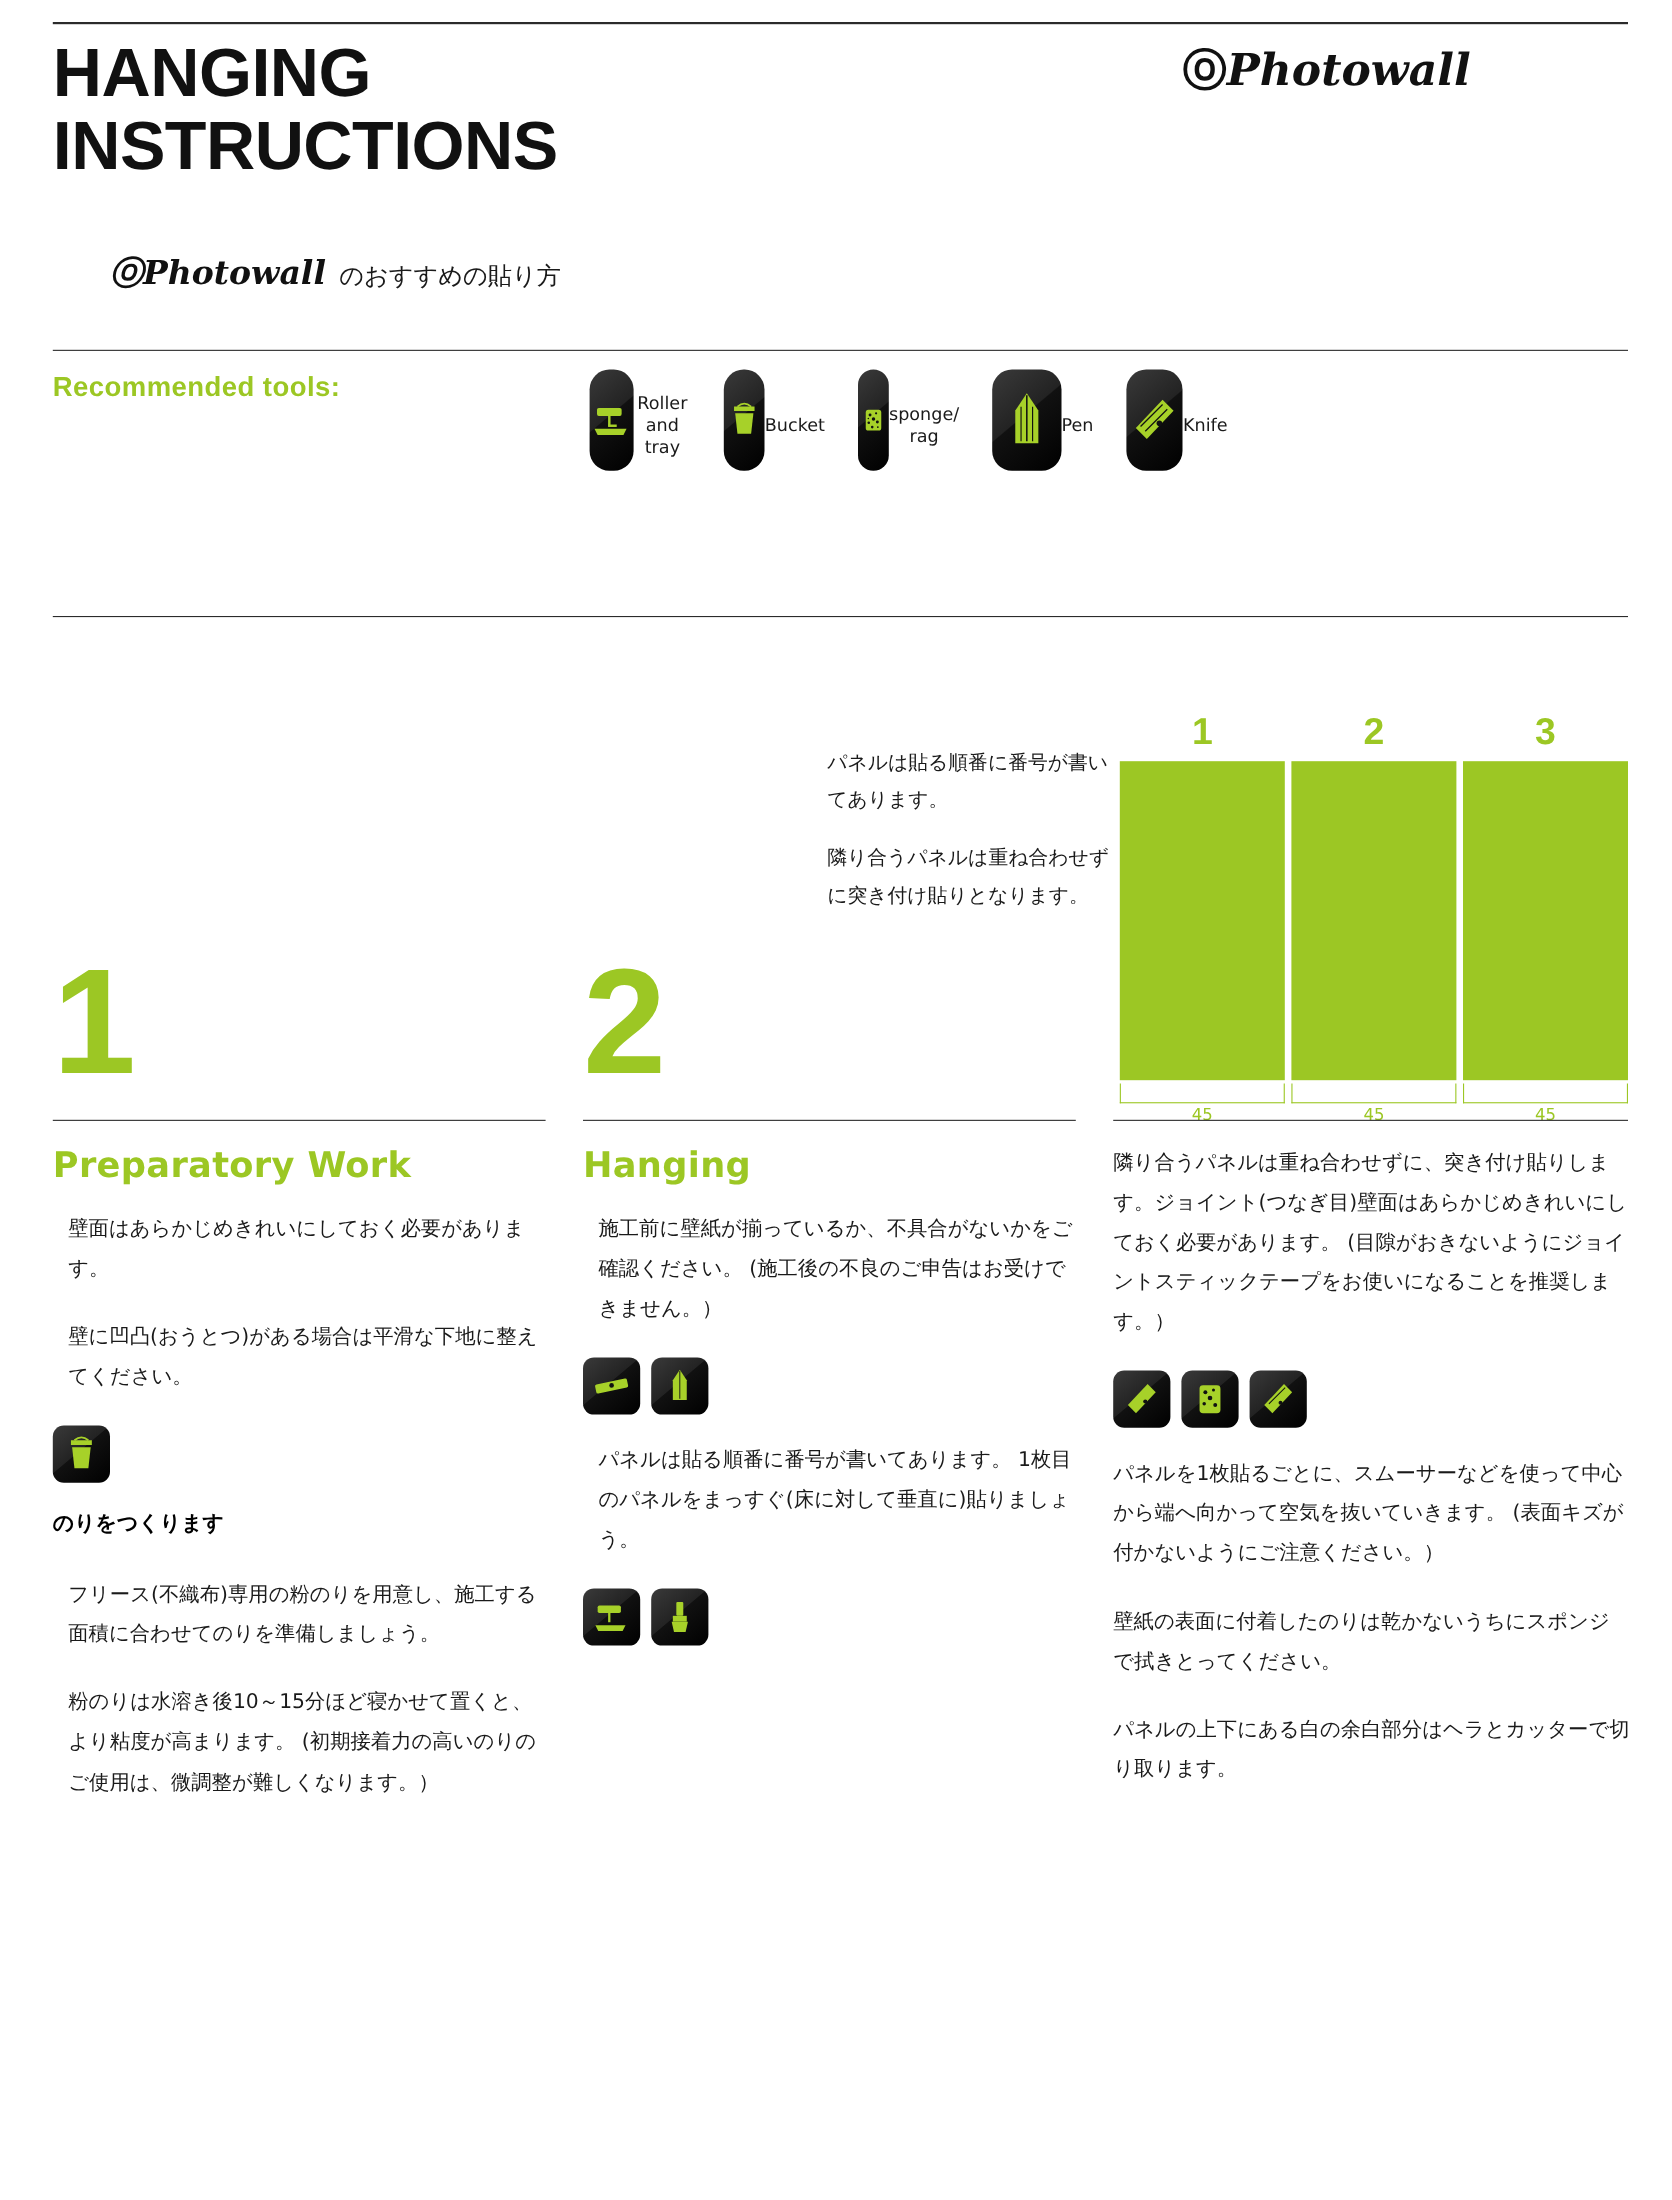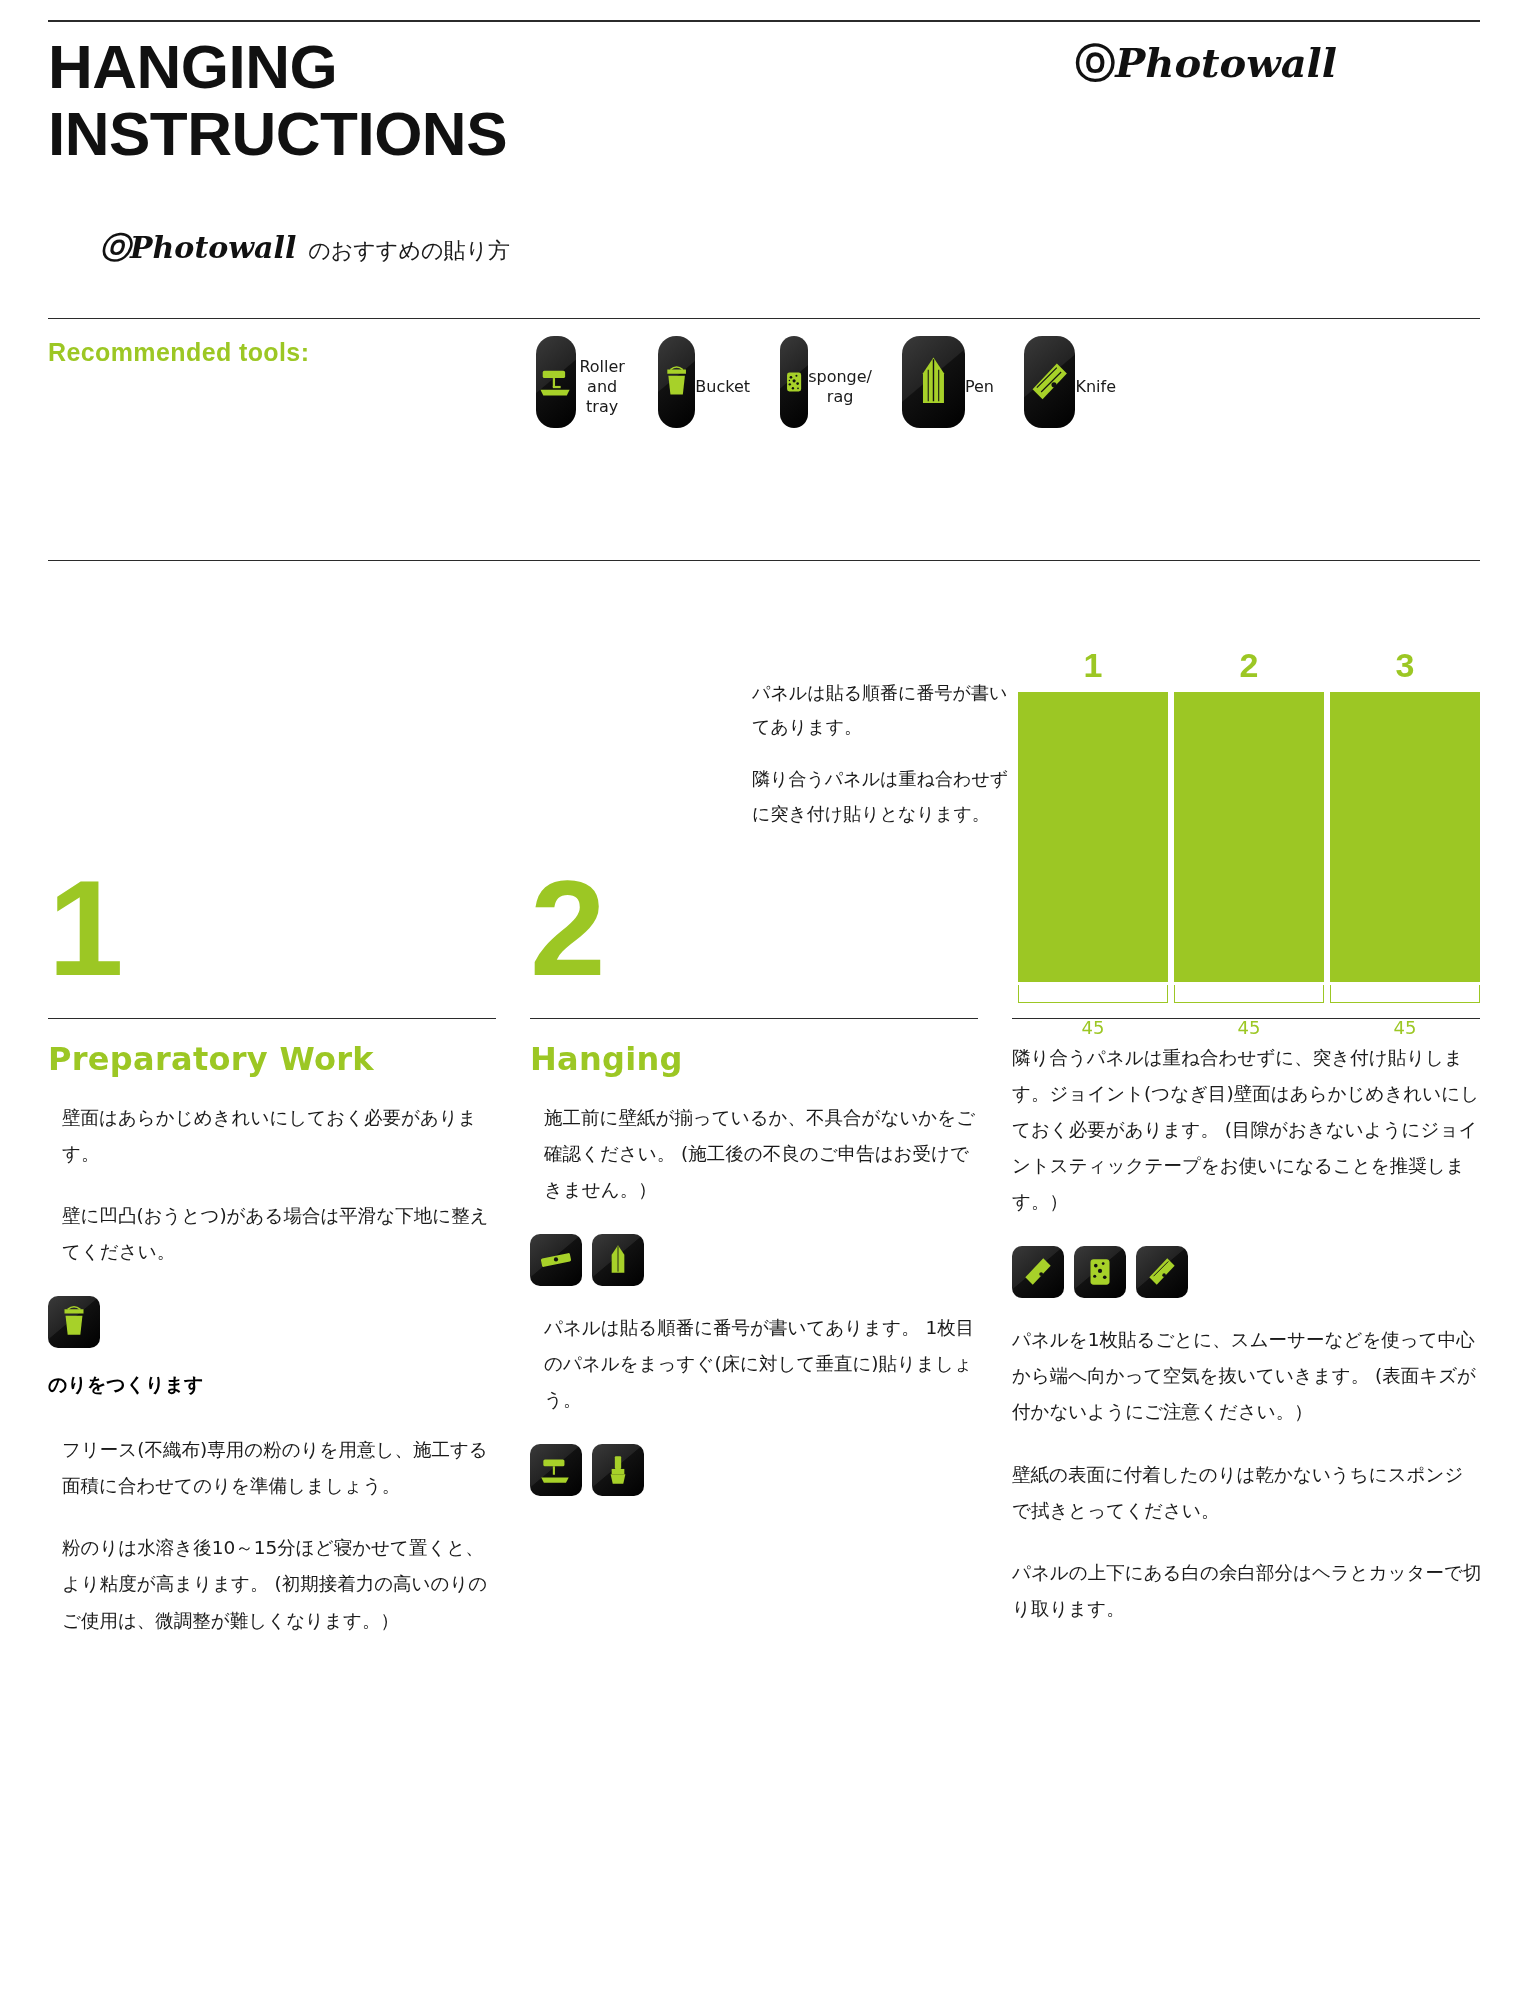--- a/index.html
+++ b/index.html
@@ -169,23 +169,23 @@
     background: #9cc724;
   }
   .panel-brace {
     height: 18px;
     border: 1.5px solid #9cc724;
     border-top: none;
     margin-top: 3px;
   }
   .panel-width {
     text-align: center;
-    font-size: 18px;
+    font-size: 15px;
     color: #9cc724;
-    margin-top: 14px;
+    margin-top: 1px;
     font-family: "DejaVu Sans", sans-serif;
   }
 
   .rule-cols {
     position: absolute;
     top: 1018px;
     border-top: 1.5px solid #2b2b2b;
   }
   .rule-c1 { left: 48px; width: 448px; }
   .rule-c2 { left: 530px; width: 448px; }

